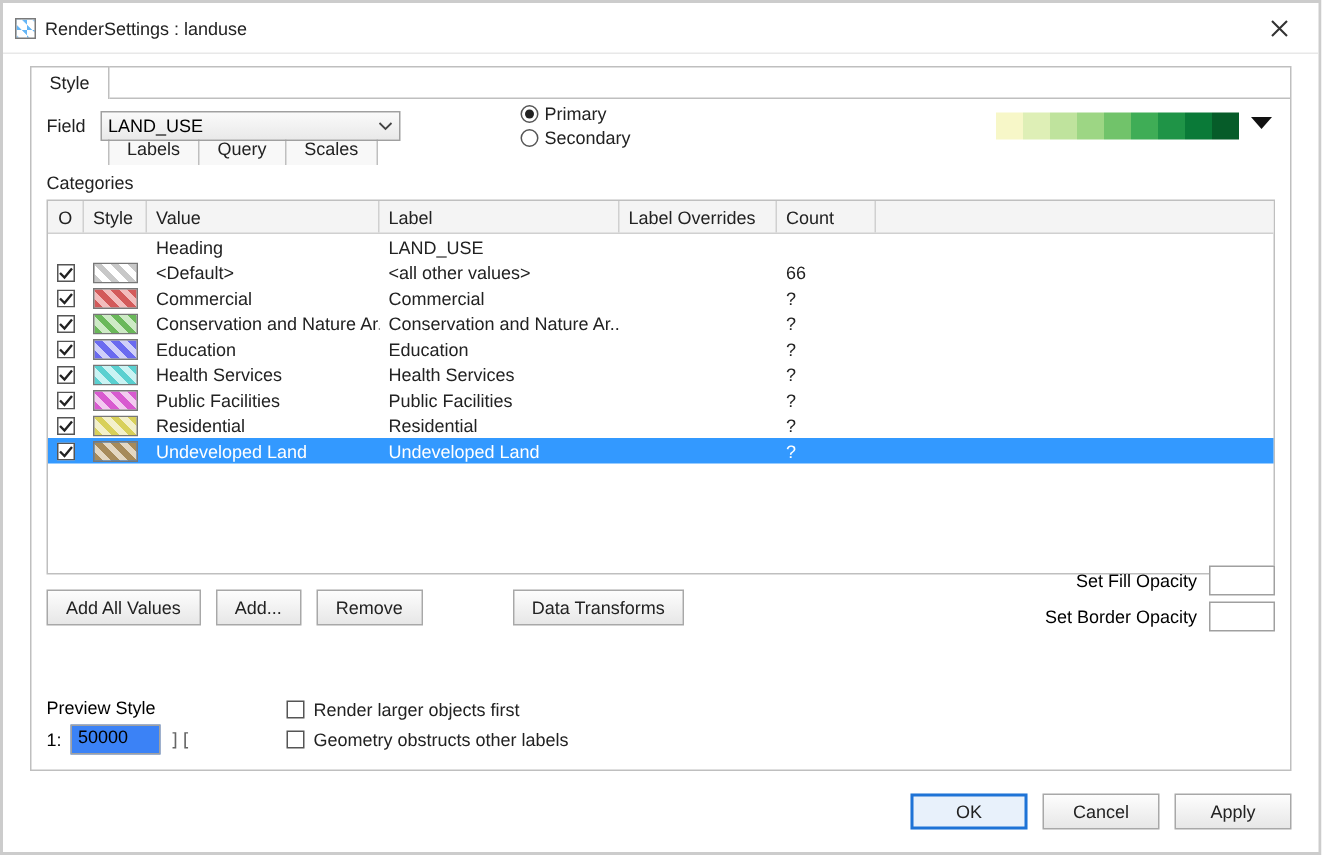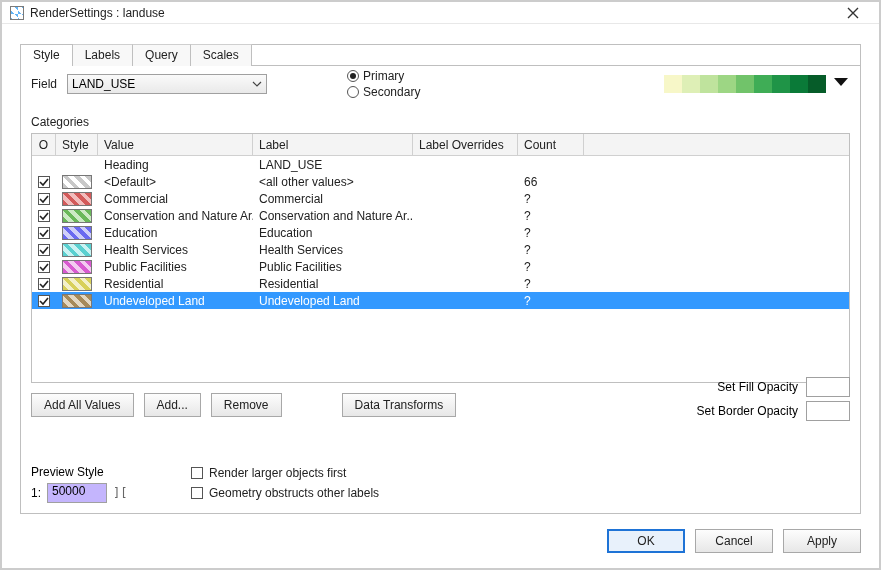--- a/index.html
+++ b/index.html
@@ -1,31 +1,31 @@
 <!DOCTYPE html>
 <html><head>
 <meta charset="utf-8">
 <style>
   * { box-sizing: border-box; font-family: "Segoe UI", Tahoma, sans-serif; font-size: 12px; }
   html, body { margin: 0; padding: 0; background: #ffffff; }
   .frame { width: 881px; height: 570px; border: 2px solid #cccccc; background: #fff; position: relative; }
-  .titlebar { height: 22px; display: flex; align-items: center; padding: 0 6px 0 8px; border-bottom: 1px solid #e8e8e8;}
+  .titlebar { height: 34px; display: flex; align-items: center; padding: 0 6px 0 8px; border-bottom: 1px solid #e8e8e8;}
   .app-icon { width: 14px; height: 14px; border: 1px solid #7a7a7a; margin-right: 6px; background:
      linear-gradient(45deg, #64b5f6 25%, transparent 25%) 0 0/7px 7px,
      linear-gradient(45deg, transparent 75%, #64b5f6 75%) 0 0/7px 7px,
      #fff; }
   .title-text { color: #222; }
   .title-spacer { flex: 1; }
   .close-x { width: 40px; height: 28px; display: flex; align-items: center; justify-content: center; color: #333; cursor: default;}
   .close-x svg { width: 12px; height: 12px; }
   .content { position: absolute; top: 30px; left: 0; right: 0; bottom: 0; }
   .panel { position: absolute; left: 18px; right: 18px; top: 12px; bottom: 54px; border: 1px solid #bfbfbf; background: #fff; }
   .tabs { position: absolute; left: -1px; top: -1px; display: flex; }
   .tab { border: 1px solid #bfbfbf; border-bottom: none; background: #fff; padding: 3px 12px; height: 22px; margin-right: -1px; cursor: default; color:#222;}
-  .tab:not(.active) { background: #f8f8f8; border-top-color:#cfcfcf;}
+  .tab:not(.active) { background: #f8f8f8; border-top-color:#cfcfcf;margin-top:44px;}
   .tab.active { background: #fff; position: relative; z-index: 2; }
   .tabstrip-bottom { position: absolute; left: 0; right: 0; top: 20px; border-top: 1px solid #bfbfbf; }
   .inner { position: absolute; top: 28px; left: 10px; right: 10px; bottom: 10px; }
   .row1 { display: flex; align-items: center; gap: 10px; height: 22px; }
   .label { color: #222; }
   .field-select { width: 200px; height: 20px; border: 1px solid #a0a0a0; background: linear-gradient(#fafafa,#e9e9e9); display: flex; align-items: center; padding: 0 4px; position: relative;}
   .field-select .caret { position: absolute; right: 4px; top: 4px; }
   .radio-stack { margin-left: 70px; display: flex; flex-direction: column; gap: 2px; }
   .radio-row { display: flex; align-items: center; gap: 4px; color:#222;}
   .radio { width: 12px; height: 12px; border: 1px solid #555; border-radius: 50%; display: inline-flex; align-items: center; justify-content: center; background:#fff;}
@@ -71,21 +71,21 @@
   .callout { position:absolute; left:60px; top:168px; width:200px; height:58px; pointer-events:none;}
   .callout svg { width:100%; height:100%; overflow:visible;}
   .callout-text { position:absolute; left:16px; top:14px; width:170px; text-align:center; color:#c20000; font-size:12px;}
   .btn-row1 { display:flex; gap:10px; margin-top:10px; align-items:center;}
   .btn { height:24px; padding:0 12px; border:1px solid #a8a8a8; background:linear-gradient(#fdfdfd,#e7e7e7); display:inline-flex; align-items:center; justify-content:center; cursor:default; color:#222;}
   .opacity-block { position:absolute; right:0; top:302px; width:220px;}
   .opacity-row { display:flex; align-items:center; justify-content:flex-end; gap:8px; height:24px;}
   .num-input { width:44px; height:20px; border:1px solid #a0a0a0; background:#fff; padding:0 4px;}
   .preview-block { position:absolute; left:0; bottom:0;}
   .scale-row { display:flex; align-items:center; gap:6px;}
-  .scale-input { width:60px; height:20px; border:1px solid #a0a0a0; background:#c4b5fd; padding:0 4px;}
+  .scale-input { width:60px; height:20px; border:1px solid #a0a0a0; background:#3b82f6; padding:0 4px;}
   .conn-icon { font-family: monospace; color:#666; }
   .checks-block { position:absolute; left:160px; bottom:0;}
   .check-row { display:flex; align-items:center; gap:6px; height:20px; color:#222;}
   .footer { position:absolute; left:18px; right:18px; bottom:12px; height:30px; display:flex; justify-content:flex-end; gap:10px; align-items:center;}
   .footer .btn { width:78px; justify-content:center;}
   .btn.primary { border:2px solid #1e73d6; background:#e8f1fb;}
 </style>
 </head>
 <body>
 

